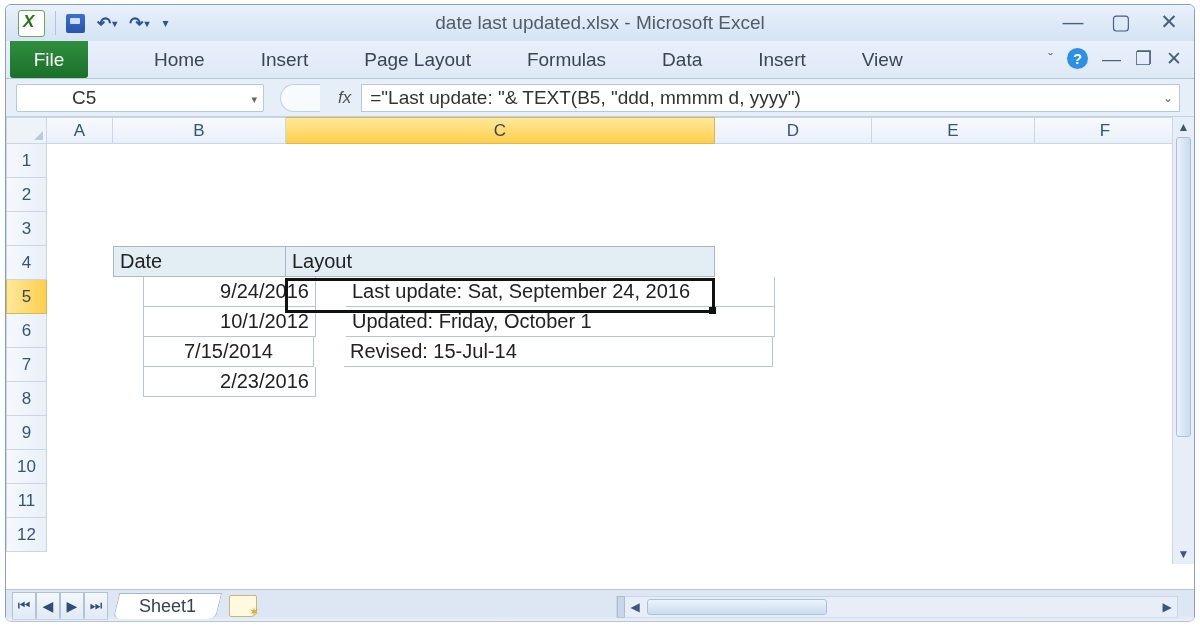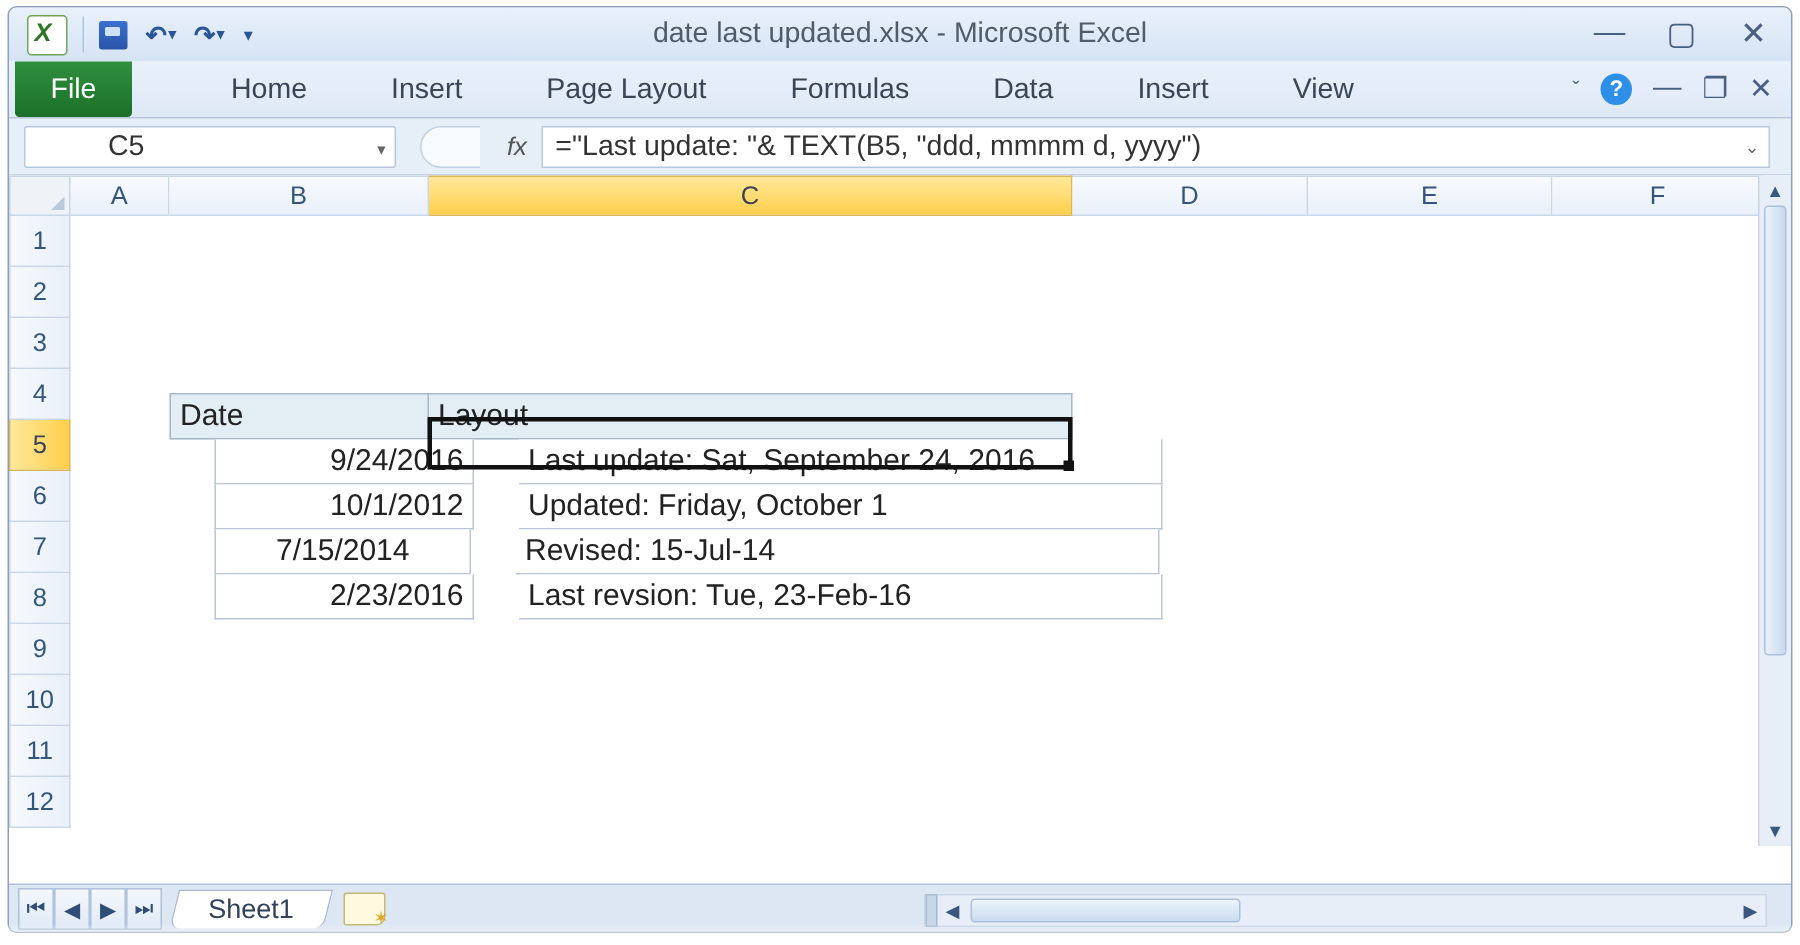--- a/index.html
+++ b/index.html
@@ -238,39 +238,38 @@
       <div class="rowhdr">9</div>
       <div class="rowhdr">10</div>
       <div class="rowhdr">11</div>
       <div class="rowhdr">12</div>
     </div>
 
     <div class="cells">
 
 
       <div class="tbl" style="left:66px;top:102px;">
-        <div style="display:flex;margin-top:16px;">
+        <div style="display:flex;">
           <div class="thcell" style="width:173px">Date</div>
           <div class="thcell" style="width:429px;border-left:none">Layout</div>
         </div>
         <div style="display:flex;">
           <div class="tdcell" style="width:173px;text-align:right;border-top:none">9/24/2016</div>
           <div class="tdcell" style="width:429px;border-left:none;border-top:none">Last update: Sat, September 24, 2016</div>
         </div>
         <div style="display:flex;">
           <div class="tdcell" style="width:173px;text-align:right;border-top:none">10/1/2012</div>
           <div class="tdcell" style="width:429px;border-left:none;border-top:none">Updated: Friday, October 1</div>
         </div>
         <div style="display:flex;">
           <div class="tdcell" style="width:171px;text-align:center;border-top:none">7/15/2014</div>
           <div class="tdcell" style="width:429px;border-left:none;border-top:none">Revised: 15-Jul-14</div>
         </div>
         <div style="display:flex;">
           <div class="tdcell" style="width:173px;text-align:right;border-top:none">2/23/2016</div>
-          <div class="tdcell" style="width:429px;border-left:none;border-top:none">Last revsion: Tue, 23-Feb-16</div>
         </div>
       </div>
 
       <div class="sel-cell-outline" style="left:238px;top:134px;width:430px;height:35px;"></div>
     </div>
 
     <div class="vscroll">
       <div class="arr">▲</div>
       <div class="thumb"></div>
       <div class="arr" style="position:absolute;bottom:0;left:0;right:0;">▼</div>

